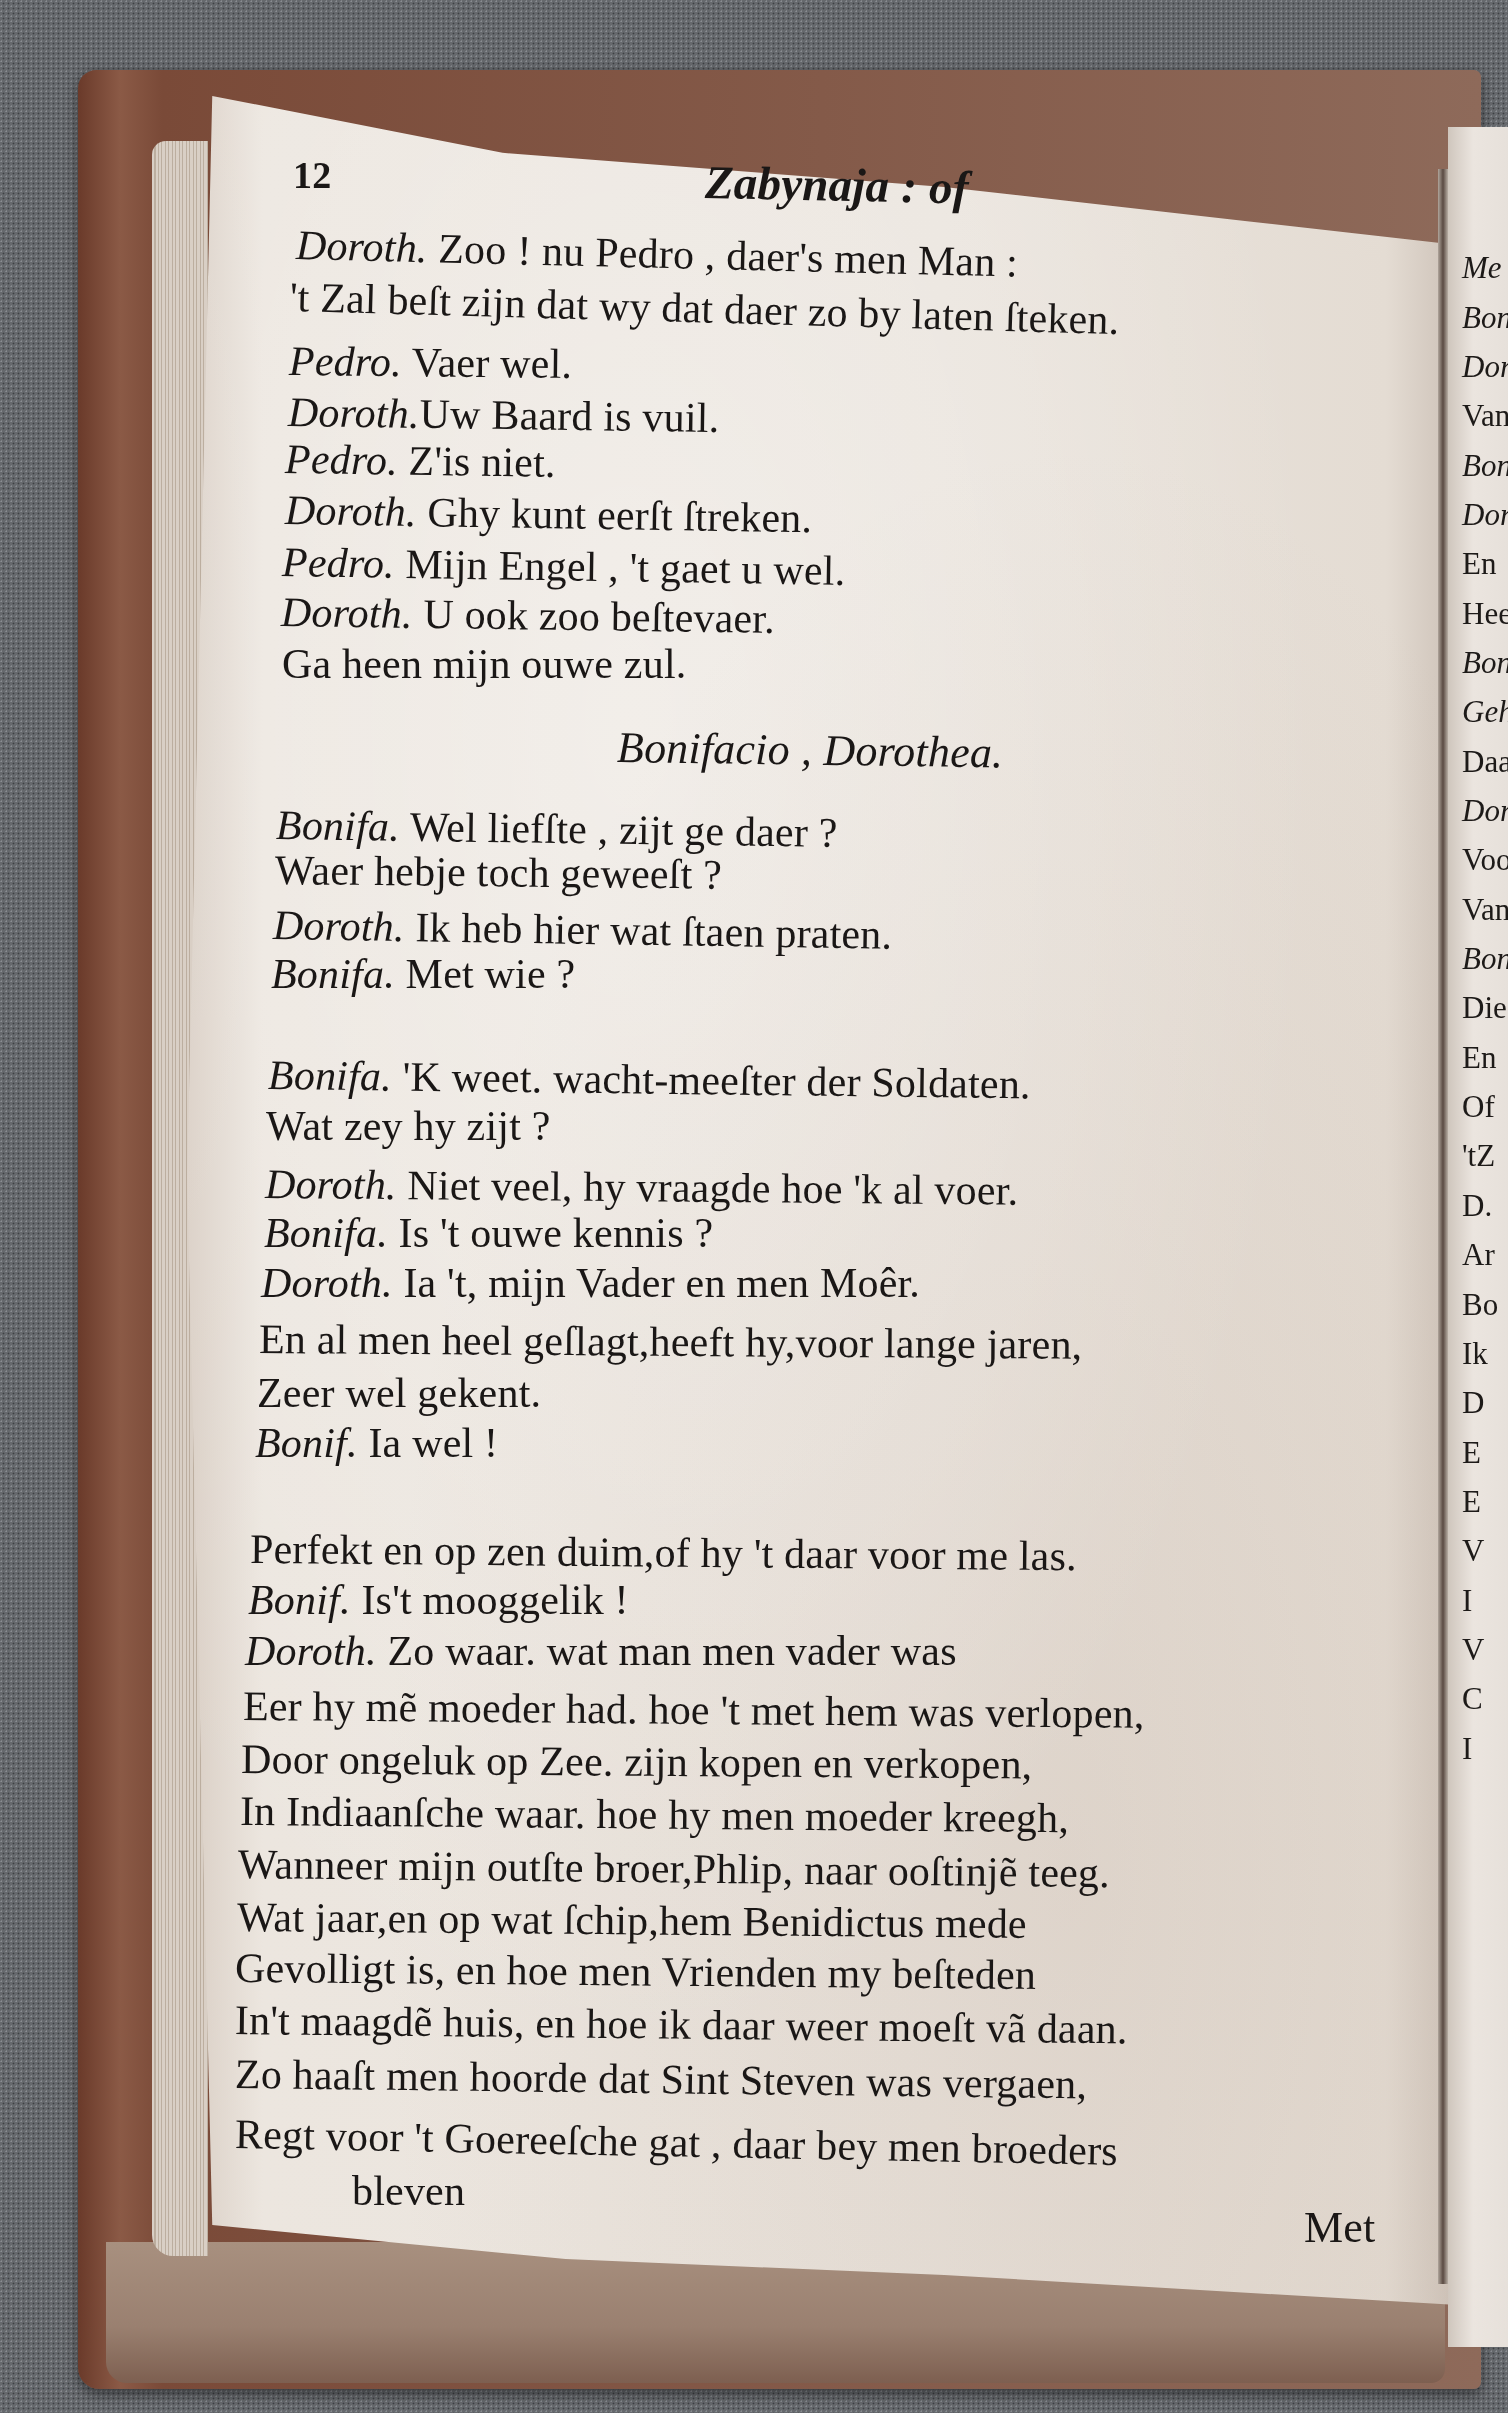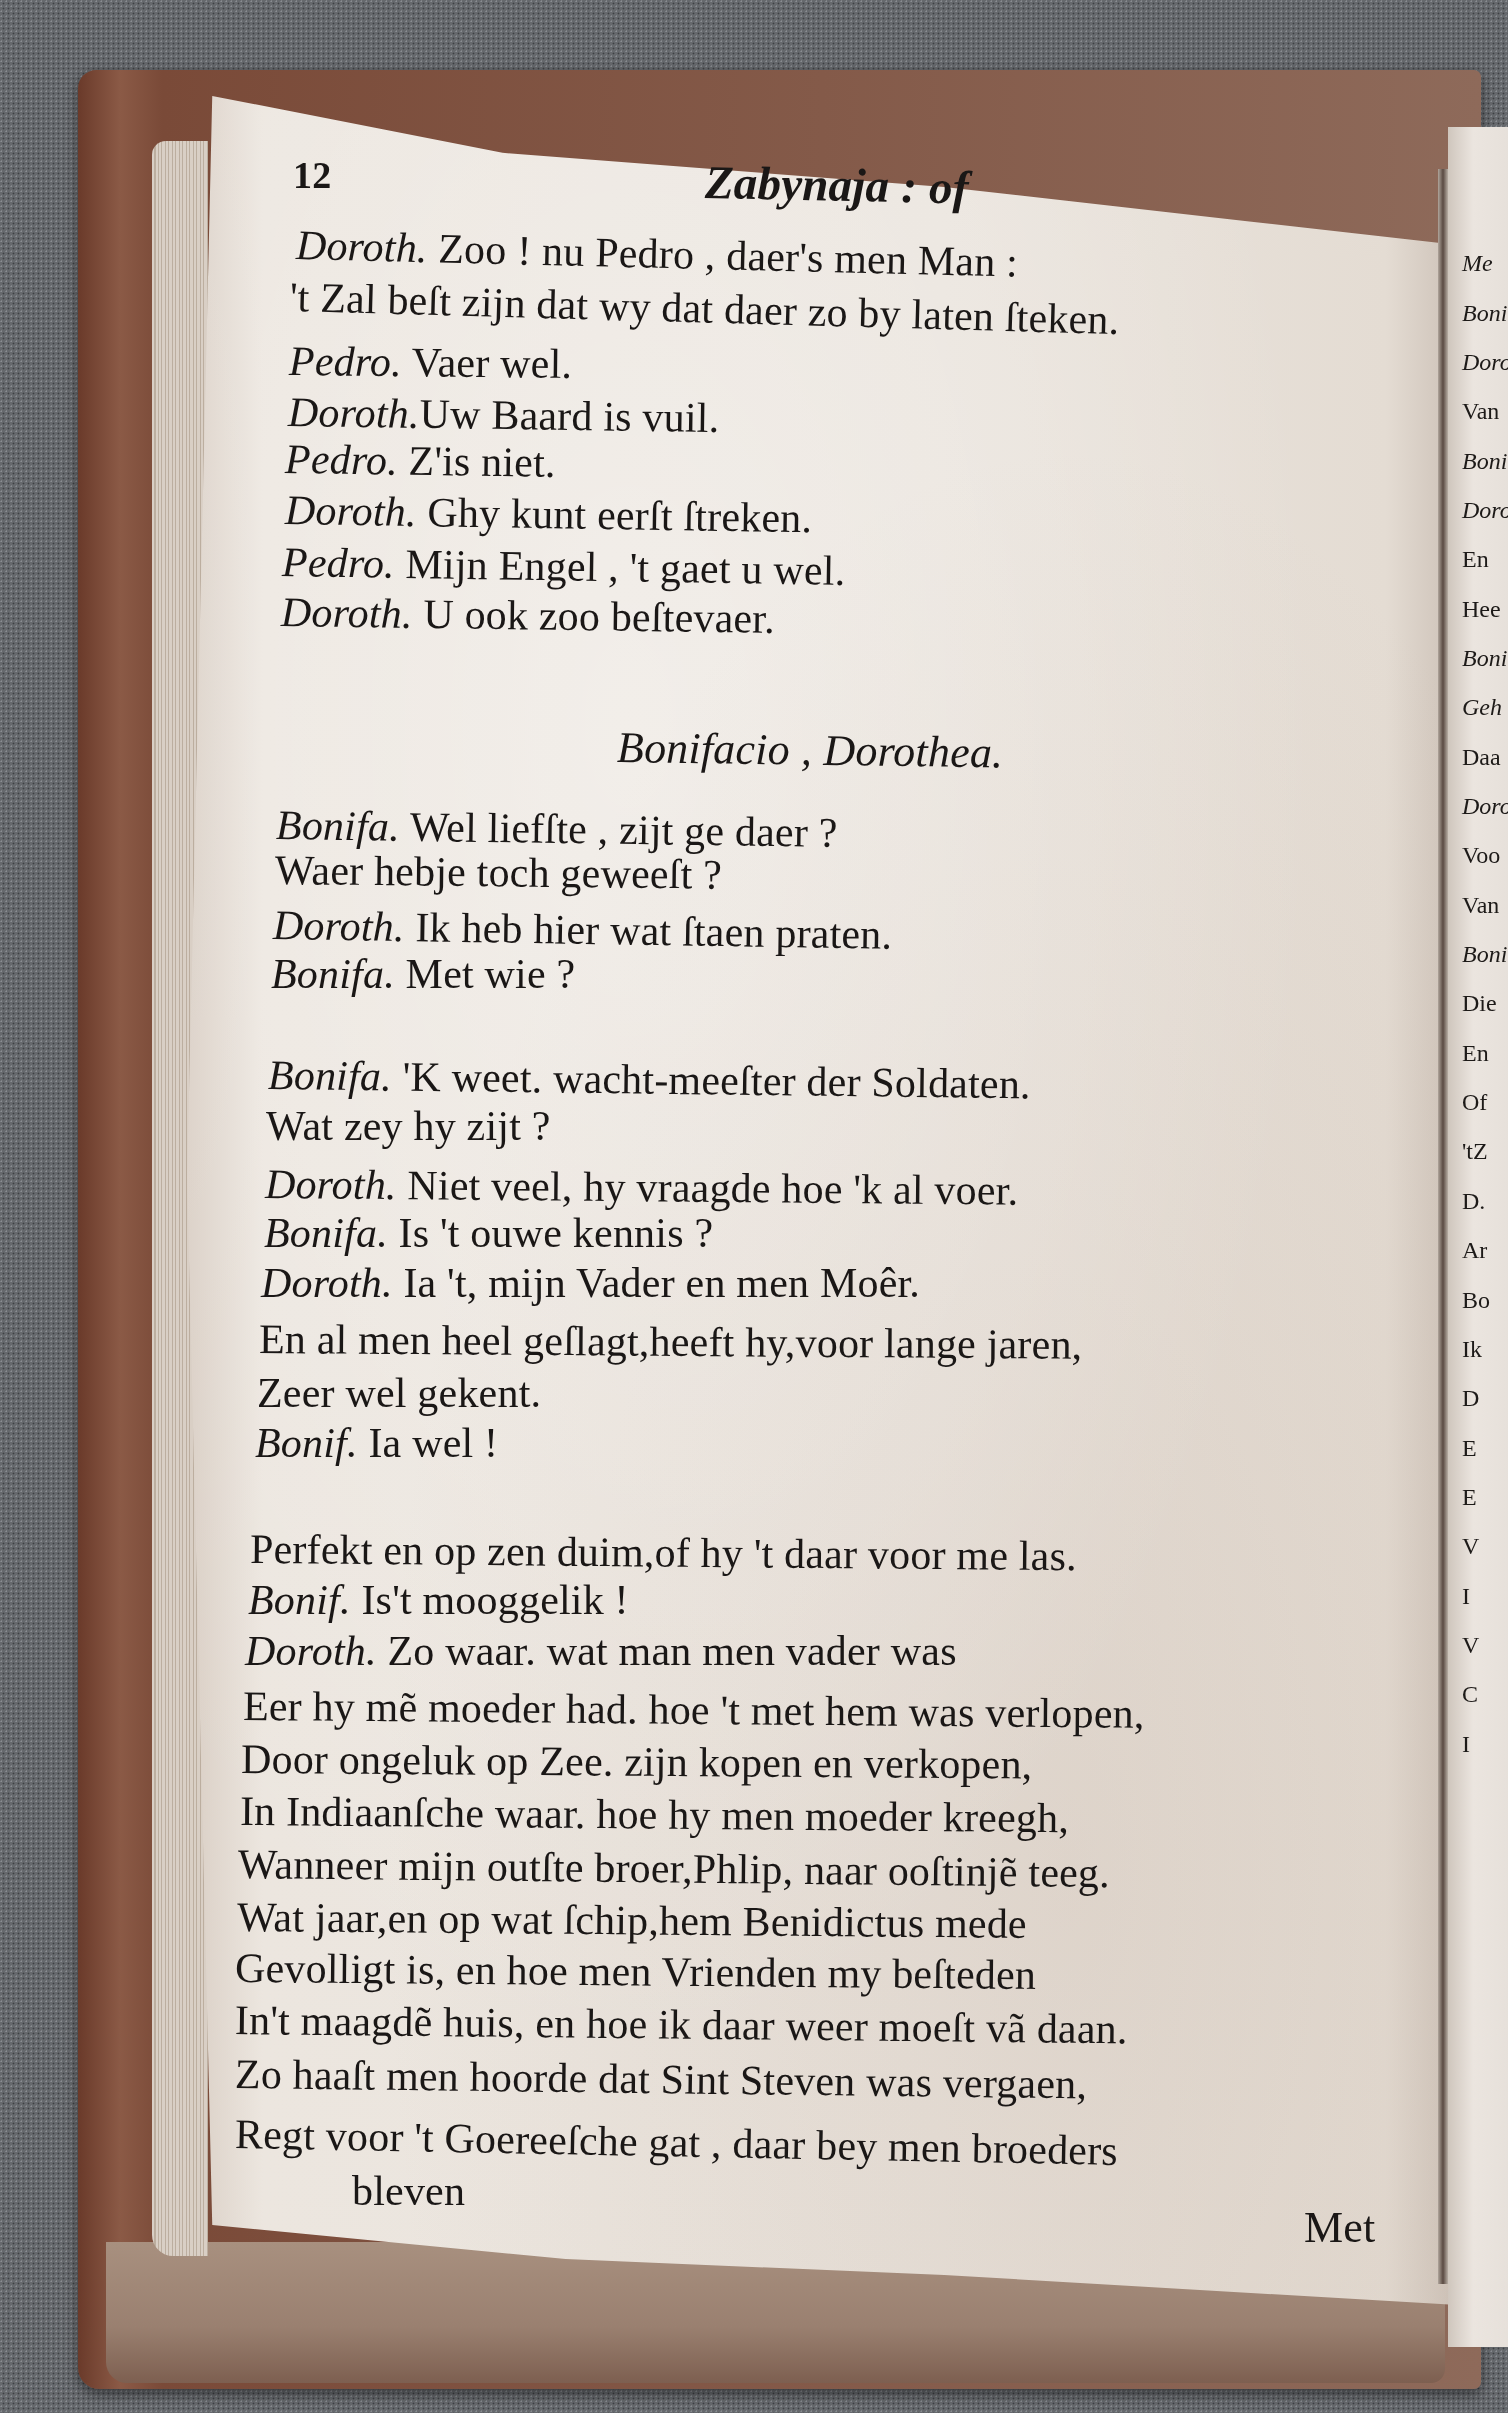--- a/index.html
+++ b/index.html
@@ -40,21 +40,21 @@
   .gutter {
     position:absolute; left:1438px; top:169px; width:10px; height:2115px;
     background:linear-gradient(90deg,#b0a69c,#5a4a42 50%,#b8aea4);
   }
   .right-page {
     position:absolute; left:1448px; top:127px; width:63px; height:2220px;
     background:linear-gradient(90deg,#cfc6bd,#ebe5df 40%,#e6e0da);
     overflow:hidden;
   }
   .right-page .rline {
-    position:absolute; left:14px; white-space:nowrap; font-size:24px; color:#1d1a18;
+    position:absolute; left:14px; white-space:nowrap; font-size:31px; color:#1d1a18;
     font-family:"Liberation Serif","DejaVu Serif",serif;
   }
   .right-page .rline.it { font-style:italic; }
 
   .text-layer { position:absolute; left:0; top:0; width:1508px; height:2413px; }
   .line {
     position:absolute; white-space:nowrap; color:#1a1716;
     font-family:"Liberation Serif","DejaVu Serif",serif;
     font-size:42px; line-height:1; letter-spacing:0.2px;
     transform-origin:left center;
@@ -114,20 +114,21 @@
   <div class="line header-title" style="left:705px;top:159px;transform:rotate(1.2deg)">Zabynaja : of</div>
 
   <div class="line" style="left:296px;top:224px;transform:rotate(1.4deg)"><span class="speaker">Doroth.</span><span> Zoo ! nu  Pedro , daer's men Man :</span></div>
   <div class="line" style="left:290px;top:276px;transform:rotate(1.6deg)"><span>'t Zal beſt zijn dat wy dat daer zo by laten ſteken.</span></div>
   <div class="line" style="left:289px;top:340px;transform:rotate(0.6deg)"><span class="speaker">Pedro.</span><span> Vaer wel.</span></div>
   <div class="line" style="left:288px;top:391px;transform:rotate(0.8deg)"><span class="speaker">Doroth.</span><span>Uw Baard is vuil.</span></div>
   <div class="line" style="left:285px;top:438px;transform:rotate(0.8deg)"><span class="speaker">Pedro.</span><span> Z'is niet.</span></div>
   <div class="line" style="left:285px;top:489px;transform:rotate(0.9deg)"><span class="speaker">Doroth.</span><span> Ghy  kunt eerſt ſtreken.</span></div>
   <div class="line" style="left:282px;top:541px;transform:rotate(0.9deg)"><span class="speaker">Pedro.</span><span> Mijn Engel ,  't gaet u wel.</span></div>
   <div class="line" style="left:281px;top:591px;transform:rotate(0.8deg)"><span class="speaker">Doroth.</span><span> U ook zoo beſtevaer.</span></div>
+  <div class="line" style="left:282px;top:643px"><span>Ga heen mijn ouwe zul.</span></div>
 
   <div class="line scene-head" style="left:617px;top:726px;transform:rotate(0.8deg)">Bonifacio , Dorothea.</div>
 
   <div class="line" style="left:276px;top:804px;transform:rotate(0.8deg)"><span class="speaker">Bonifa.</span><span> Wel liefſte , zijt ge daer ?</span></div>
   <div class="line" style="left:275px;top:849px;transform:rotate(0.6deg)"><span>Waer hebje toch geweeſt ?</span></div>
   <div class="line" style="left:273px;top:904px;transform:rotate(0.9deg)"><span class="speaker">Doroth.</span><span> Ik heb hier wat ſtaen praten.</span></div>
   <div class="line" style="left:271px;top:953px"><span class="speaker">Bonifa.</span><span> Met wie ?</span></div>
   <div class="line" style="left:268px;top:1054px;transform:rotate(0.7deg)"><span class="speaker">Bonifa.</span><span> 'K weet. wacht-meeſter der Soldaten.</span></div>
   <div class="line" style="left:266px;top:1105px"><span>Wat zey hy zijt ?</span></div>
   <div class="line" style="left:265px;top:1163px;transform:rotate(0.5deg)"><span class="speaker">Doroth.</span><span> Niet veel, hy vraagde hoe 'k al voer.</span></div>

